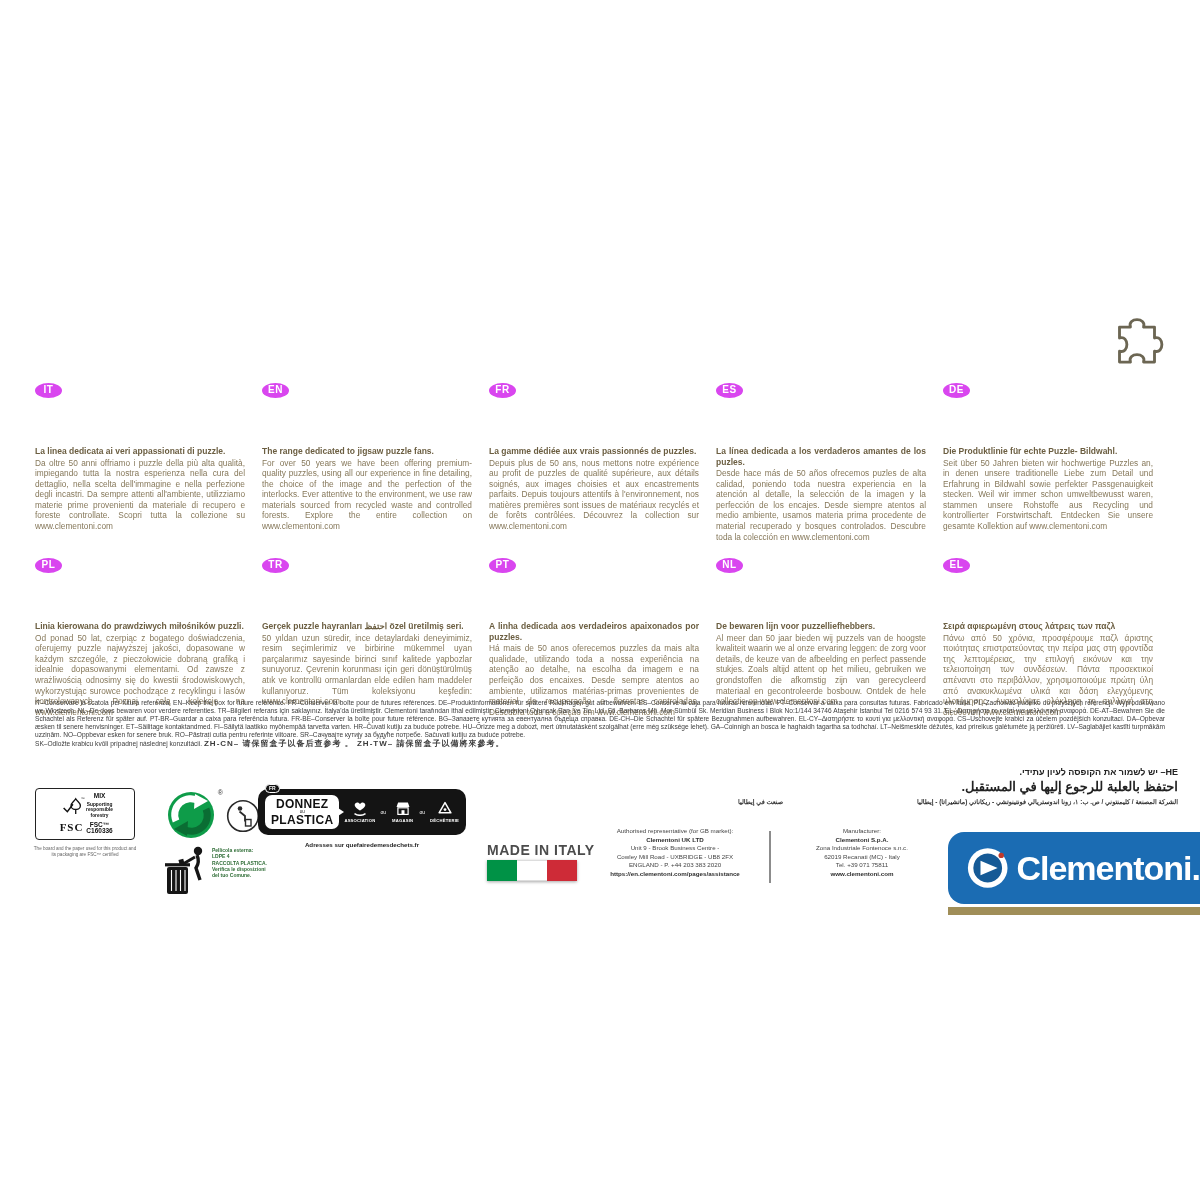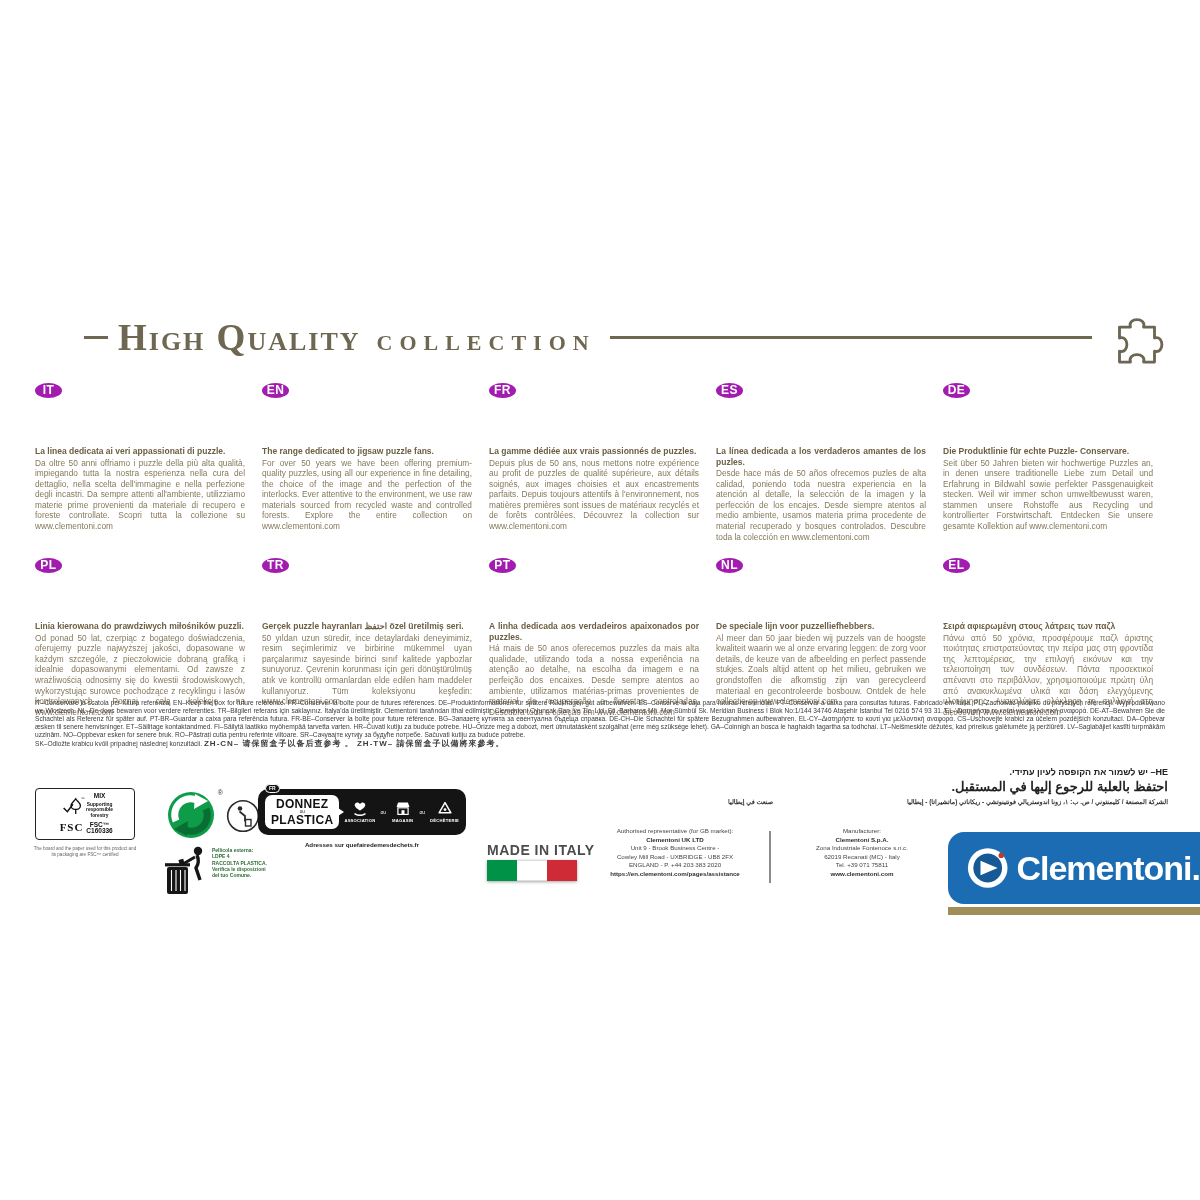--- a/index.html
+++ b/index.html
@@ -12,34 +12,34 @@
   .hq-text{font-family:"Liberation Serif",serif;color:#6e6751;white-space:nowrap;display:flex;align-items:baseline;}
   .hq-main{font-size:37px;font-variant:small-caps;letter-spacing:2px;font-weight:600;}
   .hq-sub{font-size:22px;letter-spacing:7px;margin-left:16px;font-weight:600;}
   .hq-line{flex:1;height:2.5px;background:#6e6751;margin-left:14px;}
   .puzzle-icon{position:absolute;right:28px;top:303px;}
 
   
   .lang-grid{position:absolute;left:35px;top:383px;width:1120px;display:grid;
              grid-template-columns:repeat(5,210px);column-gap:17px;row-gap:16px;}
   .lang-block{font-size:8.3px;line-height:10.6px;text-align:justify;color:#86785a;}
-  .lang-badge{width:27px;height:15px;border-radius:50%;background:#a21caf;color:#fff;
-              font-size:12px;font-weight:bold;display:flex;align-items:center;justify-content:center;
+  .lang-badge{width:27px;height:15px;border-radius:50%;background:#d946ef;color:#fff;
+              font-size:10px;font-weight:bold;display:flex;align-items:center;justify-content:center;
               margin-bottom:6px;letter-spacing:.5px;}
   .lang-title{font-weight:bold;color:#6b5e41;font-size:8.5px;line-height:10.5px;margin-top:48px;}
   .lang-body{margin-top:1px;}
 
   
   .fine-print{position:absolute;left:35px;top:699px;width:1130px;color:#3c3c3c;
               font-size:6.6px;line-height:8.1px;text-align:justify;}
   .fine-last{margin-top:1px;text-align:left;}
   .zh-bold{font-weight:bold;font-size:8px;letter-spacing:1px;margin-top:45px;}
 
   
-  .rtl-block{position:absolute;right:32px;top:767px;width:440px;direction:rtl;text-align:right;color:#222;}
+  .rtl-block{position:absolute;right:22px;top:767px;width:440px;direction:rtl;text-align:right;color:#222;}
   .he-line{font-size:9px;font-weight:bold;}
   .ar-line{font-size:13px;font-weight:bold;margin-top:2px;}
   .ar-small{margin-top:4px;display:flex;justify-content:space-between;font-size:6.4px;font-weight:bold;color:#333;}
 
   
   .fsc-box{position:absolute;left:35px;top:788px;width:100px;height:52px;border:1.5px solid #222;
            border-radius:4px;display:flex;align-items:center;padding:2px 21px;box-sizing:border-box;color:#111;}
   .fsc-left{display:flex;flex-direction:column;align-items:center;width:36px;}
   .fsc-wordmark{font-family:"Liberation Serif",serif;font-weight:bold;font-size:11px;letter-spacing:1px;}
   .fsc-right{flex:1;text-align:center;line-height:1;}
@@ -90,28 +90,20 @@
   .clem-logo{position:absolute;left:948px;top:832px;right:0;height:72px;background:#1b6cb3;
              border-radius:16px 0 0 16px;display:flex;align-items:center;padding-left:19px;gap:8px;overflow:hidden;}
   .clem-word{color:#fff;font-weight:bold;font-size:34px;letter-spacing:-1px;white-space:nowrap;}
   .gold-strip{position:absolute;left:948px;top:907px;right:0;height:8px;background:#a08e58;}
 </style>
 </head>
 <body>
 
 <div class="page">
 
-  <div class="hq-header">
-    <div class="hq-dash"></div>
-    <div class="hq-text">
-      <span class="hq-main">High Quality</span>
-      <span class="hq-sub">COLLECTION</span>
-    </div>
-    <div class="hq-line"></div>
-  </div>
   <div class="puzzle-icon">
     <svg width="70" height="70" viewBox="0 0 64 64">
       <path d="M16 22 h10 c-3 -9 15 -9 12 0 h10 v10 c9 -3 9 15 0 12 v10 h-10 c3 -9 -15 -9 -12 0 h-10 v-10 c9 3 9 -15 0 -12 z" fill="none" stroke="#6c6653" stroke-width="2.6" stroke-linejoin="round"></path>
     </svg>
   </div>
 
   <div class="lang-grid">
     <div class="lang-block">
       <div class="lang-badge">IT</div>
       <div class="lang-title">La linea dedicata ai veri appassionati di puzzle.</div>
@@ -127,41 +119,41 @@
       <div class="lang-title">La gamme dédiée aux vrais passionnés de puzzles.</div>
       <div class="lang-body">Depuis plus de 50 ans, nous mettons notre expérience au profit de puzzles de qualité supérieure, aux détails soignés, aux images choisies et aux encastrements parfaits. Depuis toujours attentifs à l'environnement, nos matières premières sont issues de matériaux recyclés et de forêts contrôlées. Découvrez la collection sur www.clementoni.com</div>
     </div>
     <div class="lang-block">
       <div class="lang-badge">ES</div>
       <div class="lang-title">La línea dedicada a los verdaderos amantes de los puzles.</div>
       <div class="lang-body">Desde hace más de 50 años ofrecemos puzles de alta calidad, poniendo toda nuestra experiencia en la atención al detalle, la selección de la imagen y la perfección de los encajes. Desde siempre atentos al medio ambiente, usamos materia prima procedente de material recuperado y bosques controlados. Descubre toda la colección en www.clementoni.com</div>
     </div>
     <div class="lang-block">
       <div class="lang-badge">DE</div>
-      <div class="lang-title">Die Produktlinie für echte Puzzle- Conservare.</div>
+      <div class="lang-title">Die Produktlinie für echte Puzzle- Bildwahl.</div>
       <div class="lang-body">Seit über 50 Jahren bieten wir hochwertige Puzzles an, in denen unsere traditionelle Liebe zum Detail und Erfahrung in Bildwahl sowie perfekter Passgenauigkeit stecken. Weil wir immer schon umweltbewusst waren, stammen unsere Rohstoffe aus Recycling und kontrollierter Forstwirtschaft. Entdecken Sie unsere gesamte Kollektion auf www.clementoni.com</div>
     </div>
     <div class="lang-block">
       <div class="lang-badge">PL</div>
       <div class="lang-title">Linia kierowana do prawdziwych miłośników puzzli.</div>
       <div class="lang-body">Od ponad 50 lat, czerpiąc z bogatego doświadczenia, oferujemy puzzle najwyższej jakości, dopasowane w każdym szczególe, z pieczołowicie dobraną grafiką i idealnie dopasowanymi elementami. Od zawsze z wrażliwością odnosimy się do kwestii środowiskowych, wykorzystując surowce pochodzące z recyklingu i lasów kontrolowanych. Poznaj całą kolekcję na www.clementoni.com</div>
     </div>
     <div class="lang-block">
       <div class="lang-badge">TR</div>
       <div class="lang-title">Gerçek puzzle hayranları احتفظ özel üretilmiş seri.</div>
       <div class="lang-body">50 yıldan uzun süredir, ince detaylardaki deneyimimiz, resim seçimlerimiz ve birbirine mükemmel uyan parçalarımız sayesinde birinci sınıf kalitede yapbozlar sunuyoruz. Çevrenin korunması için geri dönüştürülmüş atık ve kontrollü ormanlardan elde edilen ham maddeler kullanıyoruz. Tüm koleksiyonu keşfedin: www.clementoni.com</div>
     </div>
     <div class="lang-block">
       <div class="lang-badge">PT</div>
       <div class="lang-title">A linha dedicada aos verdadeiros apaixonados por puzzles.</div>
       <div class="lang-body">Há mais de 50 anos oferecemos puzzles da mais alta qualidade, utilizando toda a nossa experiência na atenção ao detalhe, na escolha da imagem e na perfeição dos encaixes. Desde sempre atentos ao ambiente, utilizamos matérias-primas provenientes de material de recuperação e florestas controladas. Descubra toda a coleção em www.clementoni.com</div>
     </div>
     <div class="lang-block">
       <div class="lang-badge">NL</div>
-      <div class="lang-title">De speciale lijn voor puzzelliefhebbers.</div>
+      <div class="lang-title">De bewaren lijn voor puzzelliefhebbers.</div>
       <div class="lang-body">Al meer dan 50 jaar bieden wij puzzels van de hoogste kwaliteit waarin we al onze ervaring leggen: de zorg voor details, de keuze van de afbeelding en perfect passende stukjes. Zoals altijd attent op het milieu, gebruiken we grondstoffen die afkomstig zijn van gerecycleerd materiaal en gecontroleerde bosbouw. Ontdek de hele collectie op www.clementoni.com</div>
     </div>
     <div class="lang-block">
       <div class="lang-badge">EL</div>
       <div class="lang-title">Σειρά αφιερωμένη στους λάτρεις των παζλ</div>
       <div class="lang-body">Πάνω από 50 χρόνια, προσφέρουμε παζλ άριστης ποιότητας επιστρατεύοντας την πείρα μας στη φροντίδα της λεπτομέρειας, την επιλογή εικόνων και την τελειοποίηση των συνδέσεων. Πάντα προσεκτικοί απέναντι στο περιβάλλον, χρησιμοποιούμε πρώτη ύλη από ανακυκλωμένα υλικά και δάση ελεγχόμενης υλοτόμησης. Ανακαλύψτε ολόκληρη τη συλλογή στη διεύθυνση www.clementoni.com</div>
     </div>
   </div>
 
   <div class="fine-print">

